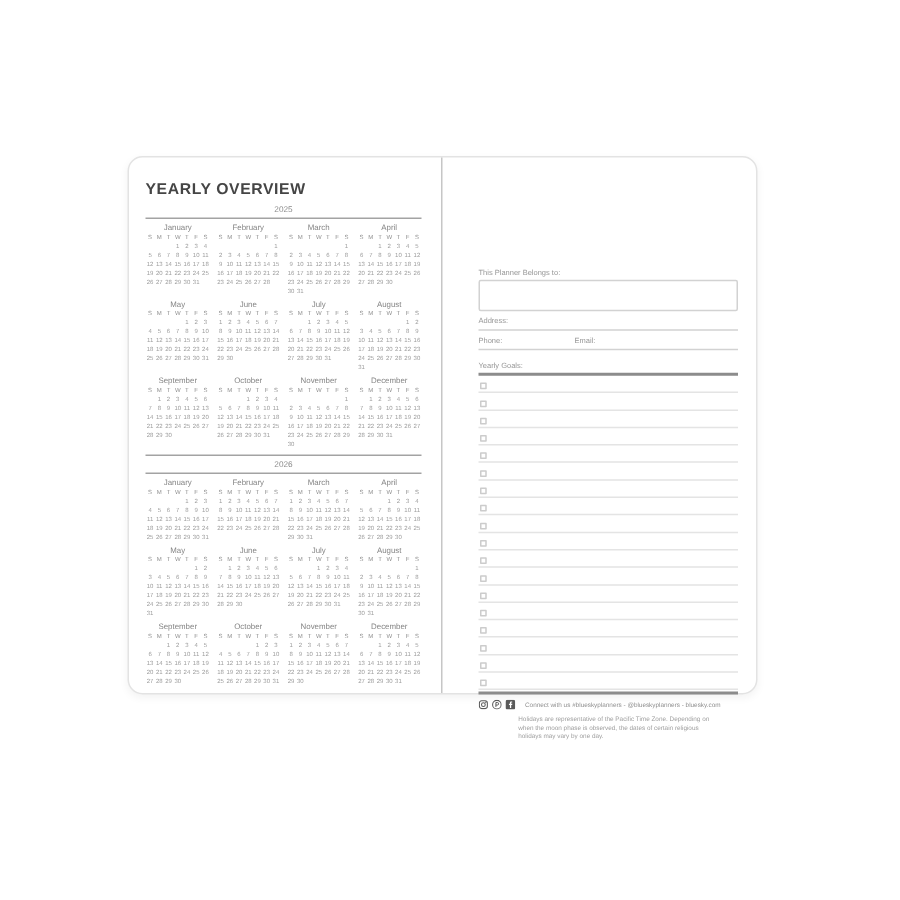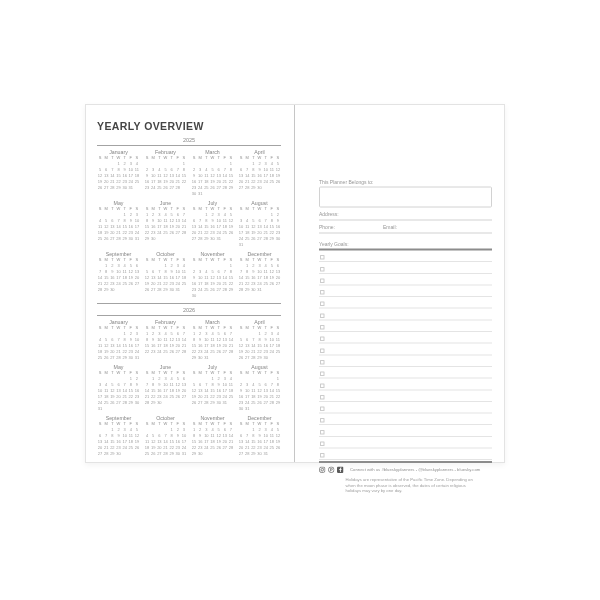--- a/index.html
+++ b/index.html
@@ -3,21 +3,21 @@
 <meta charset="utf-8">
 <style>
   html,body{margin:0;padding:0;}
   body{
     width:600px;height:600px;position:relative;overflow:hidden;
     background:var(--page-bg,#fff);
     font-family:"Liberation Sans",sans-serif;
   }
   .spread{
     position:absolute;left:85px;top:104px;width:420px;height:359px;
-    background:#fff;border:1px solid var(--page-border);border-radius:0;
+    background:#fff;border:1px solid var(--page-border);border-radius:10px;
     box-shadow:0 2px 6px rgba(0,0,0,0.05);
     display:flex;box-sizing:border-box;
   }
   .page{position:relative;width:50%;height:100%;box-sizing:border-box;}
   .page-left{border-right:1px solid var(--spine);}
 
   
   .page-title{
     position:absolute;left:11px;top:15px;
     font-size:10.5px;font-weight:bold;letter-spacing:0.4px;

